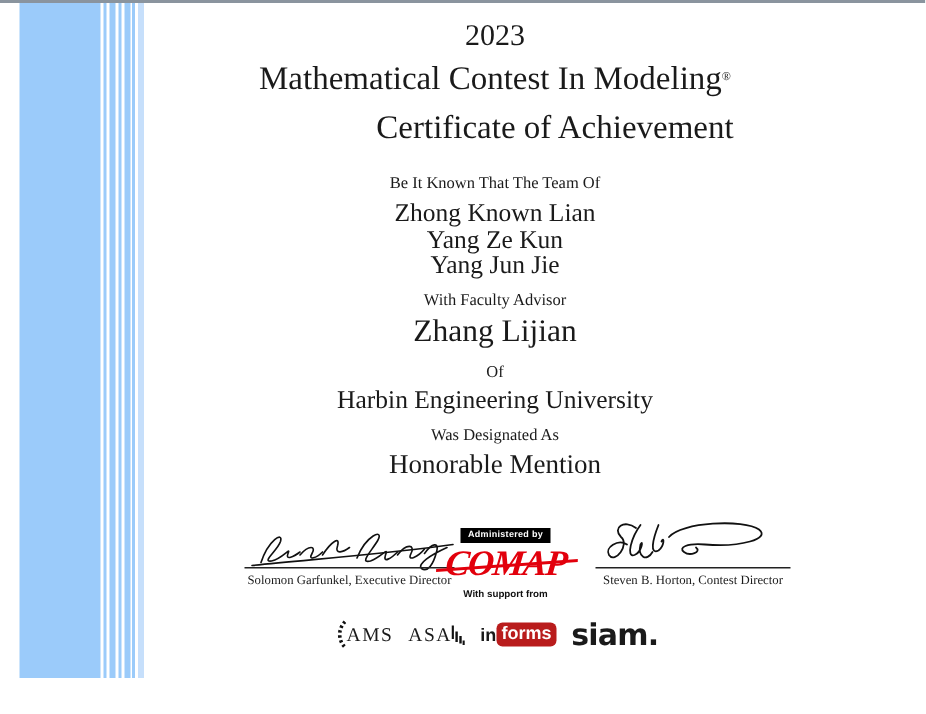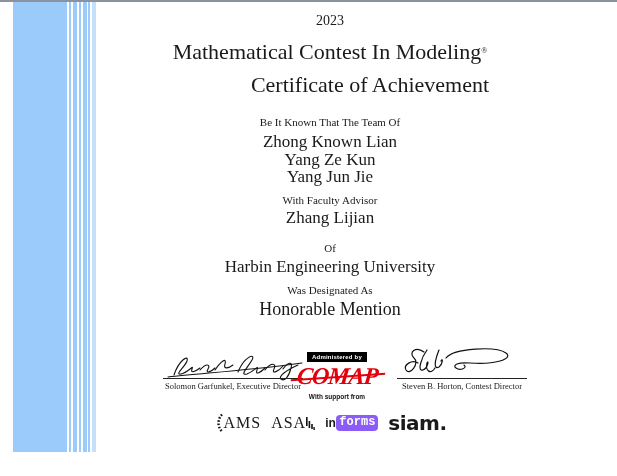--- a/index.html
+++ b/index.html
@@ -13,29 +13,29 @@
   .stripe{position:absolute;top:2px;height:450px;}
   .stripe-main{left:13px;width:54px;}
   .s1a{left:69px;width:2px;}
   .s1b{left:72.5px;width:4px;}
   .s2a{left:79px;width:2px;}
   .s2b{left:82.5px;width:4px;}
   .s3a{left:88px;width:2px;}
   .s3b{left:91.5px;width:4px;}
   
   .cline{position:absolute;left:90px;width:480px;text-align:center;line-height:1.15;}
-  .year{top:13px;font-size:14px;}
+  .year{top:13px;font-size:20px;}
   .title1{top:39px;font-size:22px;}
   .title1 sup{font-size:8px;vertical-align:6px;}
   .title2{top:72px;font-size:22px;padding-left:40px;}
   .small-label{font-size:11px;}
   .team-intro{top:116px;}
   .members{top:133px;font-size:17px;line-height:17.5px;}
   .advisor-label{top:194px;}
-  .advisor-name{top:208px;font-size:17px;}
+  .advisor-name{top:208px;font-size:21px;}
   .of-label{top:242px;}
   .institution{top:257px;font-size:17px;}
   .designated-label{top:284px;}
   .designation{top:299px;font-size:18px;}
   
   .sig-svg{position:absolute;}
   .sig-left-svg{left:166px;top:349px;}
   .sig-right-svg{left:398px;top:344px;}
   .sig-line{position:absolute;border-top:1px solid #222;height:0;}
   .sig-line-left{left:163px;top:378px;width:140px;}
@@ -50,24 +50,24 @@
     font-size:6px;color:#fff;background:#000;padding:2px 5px;letter-spacing:.2px;}
   .comap{position:relative;font-style:italic;font-weight:bold;font-size:24px;
     letter-spacing:-1px;margin-top:1px;transform:skewX(-6deg);}
   .comap-strike{position:absolute;left:-6px;right:-8px;top:13px;height:1.6px;transform:rotate(-4deg);}
   .support-label{font-family:"Liberation Sans",sans-serif;font-weight:bold;
     font-size:6.5px;color:#111;margin-top:3px;}
   
   .sponsors{position:absolute;left:90px;top:408px;width:480px;height:30px;
     display:flex;justify-content:center;align-items:center;gap:10px;}
   .logo-group{display:flex;align-items:center;}
-  .ams-text,.asa-text{font-size:16px;letter-spacing:1px;}
+  .ams-text,.asa-text{font-size:13px;letter-spacing:1px;}
   .informs{display:inline-flex;align-items:center;font-family:"Liberation Sans",sans-serif;
     font-weight:bold;font-size:12px;}
-  .informs-box{background:#8b5cf6;color:#fff;border-radius:4px;padding:0 3px 1.5px 3px;margin-left:.5px;font-family:Liberation Mono, monospace;}
+  .informs-box{background:#b91c1c;color:#fff;border-radius:4px;padding:0 3px 1.5px 3px;margin-left:.5px;}
   .maa-col{display:flex;flex-direction:column;align-items:center;margin-left:2px;}
   .maa-text{font-family:"Liberation Sans",sans-serif;font-weight:bold;font-size:15px;letter-spacing:.5px;line-height:1;}
   .maa-caption{font-family:"Liberation Sans",sans-serif;font-size:3px;color:#333;white-space:nowrap;line-height:1;margin-top:.5px;}
   .siam-text{font-family:"DejaVu Sans","Liberation Sans",sans-serif;font-weight:800;
     font-size:20px;letter-spacing:-.5px;}
 </style>
 </head>
 <body>
 
 <div class="page">

